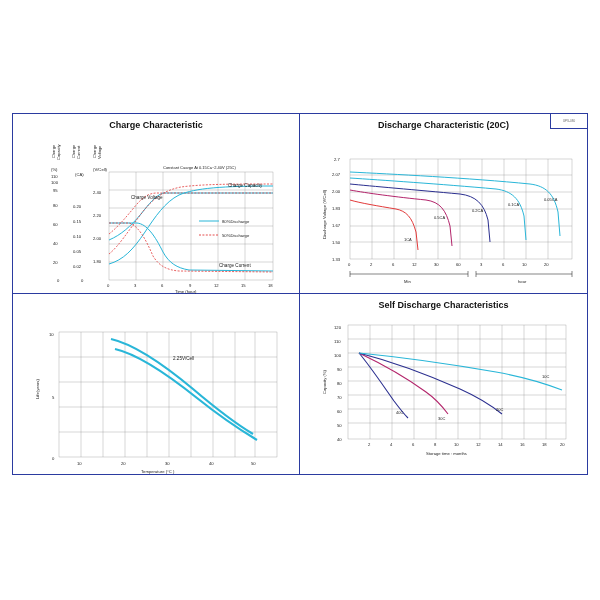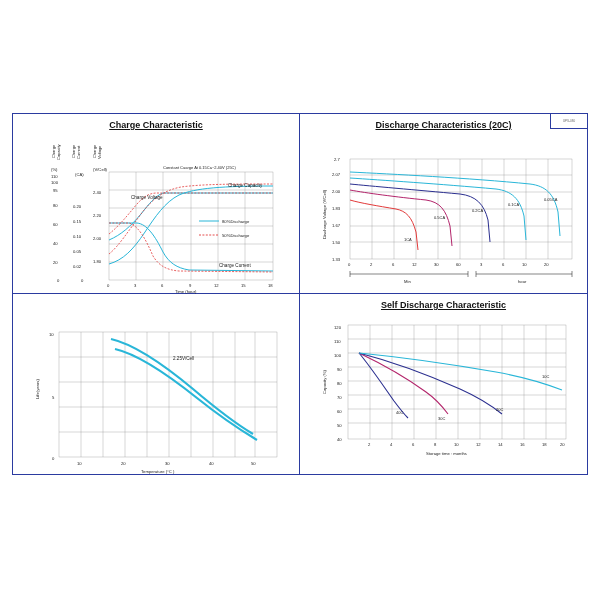--- a/index.html
+++ b/index.html
@@ -17,21 +17,21 @@
     border-left:1px solid #2b3ba0;border-bottom:1px solid #2b3ba0;
     font-size:3px;color:#666;text-align:center;line-height:14px;
   }
   .quad{position:absolute;box-sizing:border-box;}
   .q-tl{left:0;top:0;width:50%;height:50%;border-right:1px solid #2b3ba0;border-bottom:1px solid #2b3ba0;}
   .q-tr{left:50%;top:0;width:50%;height:50%;border-bottom:1px solid #2b3ba0;}
   .q-bl{left:0;top:50%;width:50%;height:50%;border-right:1px solid #2b3ba0;}
   .q-br{left:50%;top:50%;width:50%;height:50%;}
   .q-title{
     position:absolute;top:6px;left:0;width:100%;text-align:center;
-    font-size:9px;font-weight:bold;color:#111;text-decoration:underline;
+    font-size:9px;font-weight:bold;color:#111;
   }
   .plot{position:absolute;}
   svg{display:block;overflow:visible;}
   text{font-family:"Liberation Sans", sans-serif;fill:#222;}
   .tick{font-size:4.2px;}
   .axlab{font-size:4.2px;}
   .anno{font-size:4.6px;}
   .anno-sm{font-size:4px;}
   .legend{font-size:4.2px;}
   .cyan{stroke:#29b6d8;fill:none;}
@@ -136,21 +136,21 @@
           <text class="tick" x="201" y="173">12</text>
           <text class="tick" x="228" y="173">15</text>
           <text class="tick" x="255" y="173">18</text>
         </g>
         <text class="axlab" x="162" y="179">Time (hour)</text>
       </svg>
     </div>
   </div>
 
   <div class="quad q-tr">
-    <div class="q-title">Discharge Characteristics (20C)</div>
+    <div class="q-title">Discharge Characteristic (20C)</div>
     <div class="plot" style="left:0;top:0;">
       <svg width="288" height="180" viewBox="0 0 288 180">
         <text class="axlab" transform="translate(26,125) rotate(-90)">Discharge Voltage (V/Cell)</text>
 
         <g>
           <text class="tick" x="34" y="47">2.7</text>
           <text class="tick" x="32" y="62">2.07</text>
           <text class="tick" x="32" y="79">2.00</text>
           <text class="tick" x="32" y="96">1.83</text>
           <text class="tick" x="32" y="113">1.67</text>
@@ -254,21 +254,21 @@
           <text class="tick" x="152" y="171">30</text>
           <text class="tick" x="196" y="171">40</text>
           <text class="tick" x="238" y="171">50</text>
         </g>
         <text class="axlab" x="128" y="179">Temperature (°C )</text>
       </svg>
     </div>
   </div>
 
   <div class="quad q-br">
-    <div class="q-title">Self Discharge Characteristic</div>
+    <div class="q-title">Self Discharge Characteristics</div>
     <div class="plot" style="left:0;top:0;">
       <svg width="288" height="181" viewBox="0 0 288 181">
         <text class="axlab" transform="translate(26,100) rotate(-90)">Capacity (%)</text>
 
         <g>
           <text class="tick" x="34" y="35">120</text>
           <text class="tick" x="34" y="49">110</text>
           <text class="tick" x="34" y="63">100</text>
           <text class="tick" x="37" y="77">90</text>
           <text class="tick" x="37" y="91">80</text>

